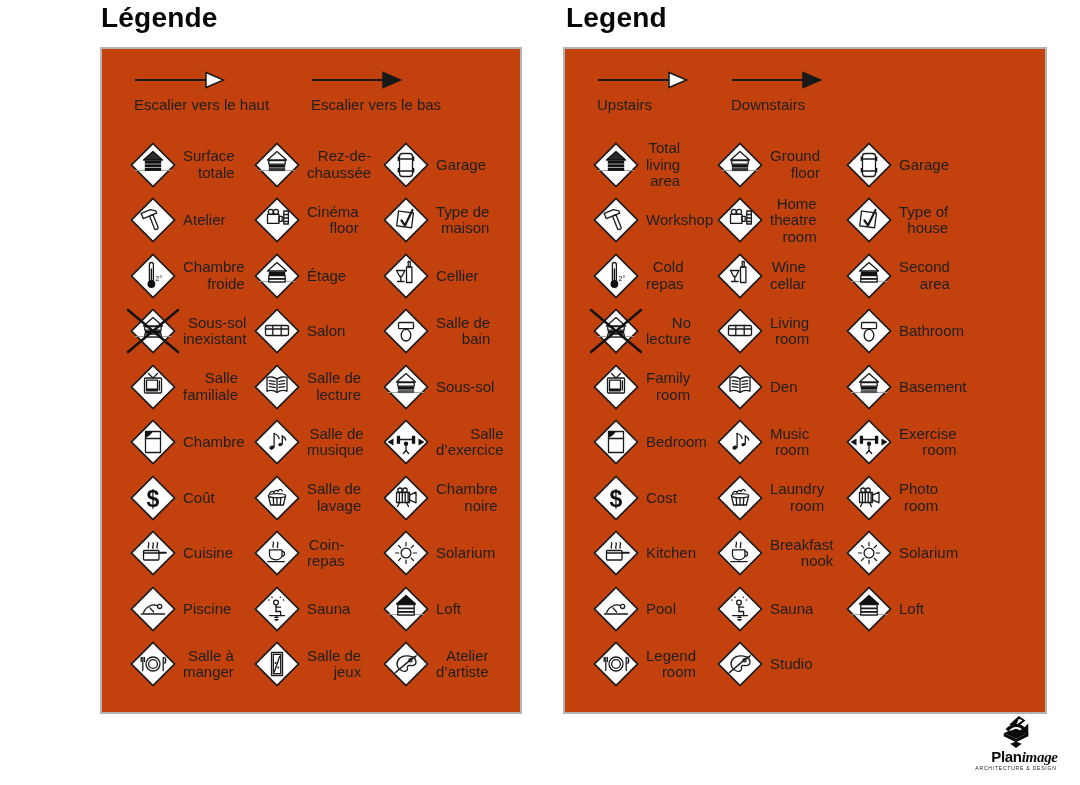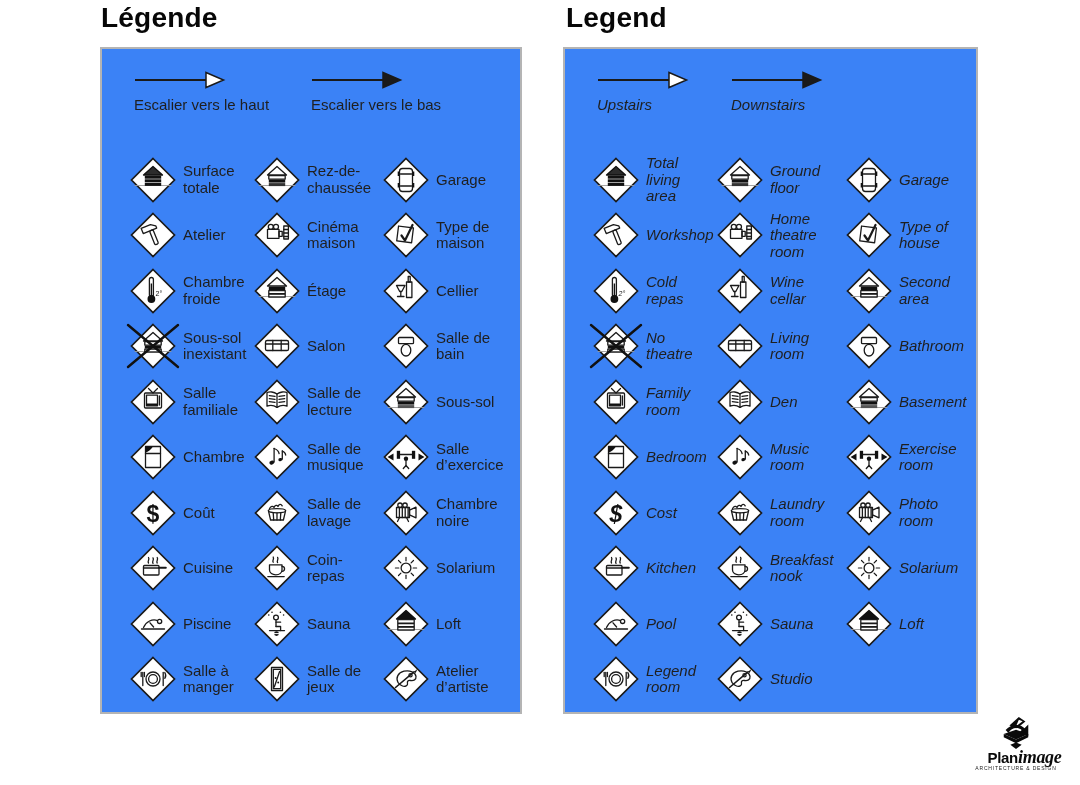--- a/index.html
+++ b/index.html
@@ -1,36 +1,36 @@
 <!DOCTYPE html>
 <html><head>
 <meta charset="utf-8">
 <style>
   html,body{margin:0;padding:0;background:#fff;}
   .page{position:relative;width:1080px;height:785px;background:#fff;overflow:hidden;
         font-family:"Liberation Sans",sans-serif;color:#1a1a1a;}
   .panel-title{position:absolute;top:2px;font-size:28px;font-weight:bold;color:#070707;letter-spacing:.2px;}
   .panel-title.fr{left:101px;}
   .panel-title.en{left:566px;}
-  .panel{position:absolute;top:47px;height:667px;border:2px solid #b4b4b4;background:#3b82f6;box-sizing:border-box;
+  .panel{position:absolute;top:47px;height:667px;border:2px solid #b4b4b4;background:#c2410c;box-sizing:border-box;
          padding:22px 6px 0 28px;}
   .panel.fr{left:100px;width:422px;}
-  .panel.en{left:563px;width:415px;font-style:italic;}
+  .panel.en{left:563px;width:484px;}
   .arrows{display:flex;gap:42px;align-items:flex-start;height:60px;margin-left:4px;}
   .arrow-block{display:flex;flex-direction:column;}
   .arrow-label{font-size:15px;margin-top:7px;color:#1f1f1f;}
-  .legend-grid{display:grid;grid-template-columns:124px 129px 1fr;grid-auto-rows:55.5px;align-items:center;margin-top:21px;}
+  .legend-grid{display:grid;grid-template-columns:124px 129px 1fr;grid-auto-rows:55.5px;align-items:center;margin-top:6px;text-align:right;}
   .legend-item{display:flex;align-items:center;gap:7px;}
   .sym{width:46px;height:46px;flex:0 0 46px;}
   .sym svg{overflow:visible;display:block;}
   .item-label{font-size:15px;line-height:16.5px;white-space:pre-line;color:#1f1f1f;}
   .logo{position:absolute;right:14px;bottom:14px;width:100px;display:flex;flex-direction:column;align-items:center;}
   .logo-word{line-height:13px;margin-top:-2px;white-space:nowrap;}
   .logo-plan{font-size:15px;font-weight:bold;color:#0a0a0a;letter-spacing:-.3px;margin-left:17px;}
-  .logo-image{font-size:18px;font-style:italic;font-weight:bold;font-family:"Liberation Serif",serif;color:#0a0a0a;letter-spacing:-.3px;}
+  .logo-image{font-size:15px;font-style:italic;font-weight:bold;font-family:"Liberation Serif",serif;color:#0a0a0a;letter-spacing:-.3px;}
   .logo-tagline{font-size:5px;letter-spacing:.8px;color:#222;margin-top:1px;}
 </style>
 </head>
 <body>
 
 <div class="page">
 
   <div class="panel-title fr">Légende</div>
   <div class="panel-title en">Legend</div>
 
@@ -125,21 +125,21 @@
                 <rect x="13.5" y="17.3" width="11.5" height="9"></rect>
                 <rect x="25" y="19.3" width="3.2" height="5"></rect>
                 <rect x="29.8" y="14" width="4.6" height="13"></rect>
                 <line x1="29.8" y1="17.5" x2="34.4" y2="17.5"></line>
                 <line x1="29.8" y1="21" x2="34.4" y2="21"></line>
                 <line x1="29.8" y1="24.5" x2="34.4" y2="24.5"></line>
               </g>
             </svg>
           </span>
     <span class="item-label">Cinéma
-maison</span>
+floor</span>
   </div>
         <div class="legend-item">
     <span class="sym">
             <svg viewBox="0 0 46 46" width="46" height="46">
               <path d="M23 1.5 L44.5 23 L23 44.5 L1.5 23 Z" fill="#fff" stroke="#1a1a1a" stroke-width="1.7"></path>
               <g stroke="#1a1a1a" fill="none" stroke-width="1.3" stroke-linecap="round" stroke-linejoin="round">
                 <g transform="rotate(7 23 23)">
                   <rect x="14.5" y="15" width="15" height="15"></rect>
                 </g>
                 <path d="M18.5 23.5 L22 28.5 L29.5 13" stroke-width="2.2"></path>
@@ -715,21 +715,21 @@
                 <path d="M23 9.5 L32.5 18 H13.5 Z"></path>
                 <rect x="14.8" y="18.7" width="16.4" height="3.4"></rect>
                 <rect x="14.8" y="22.6" width="16.4" height="3" fill="#111" stroke="none"></rect>
                 <rect x="14.8" y="26.1" width="16.4" height="3"></rect>
                 <line x1="-2" y1="2" x2="48" y2="44" stroke="#111" stroke-width="2.4"></line>
                 <line x1="48" y1="2" x2="-2" y2="44" stroke="#111" stroke-width="2.4"></line>
               </g>
             </svg>
           </span>
     <span class="item-label">No
-theatre</span>
+lecture</span>
   </div>
         <div class="legend-item">
     <span class="sym">
             <svg viewBox="0 0 46 46" width="46" height="46">
               <path d="M23 1.5 L44.5 23 L23 44.5 L1.5 23 Z" fill="#fff" stroke="#1a1a1a" stroke-width="1.7"></path>
               <g stroke="#1a1a1a" fill="none" stroke-width="1.3" stroke-linecap="round" stroke-linejoin="round">
                 <rect x="11.5" y="17.5" width="23" height="10" rx="1.6"></rect>
                 <line x1="18.8" y1="17.5" x2="18.8" y2="27.5"></line>
                 <line x1="27.2" y1="17.5" x2="27.2" y2="27.5"></line>
                 <line x1="11.5" y1="21" x2="34.5" y2="21"></line>

